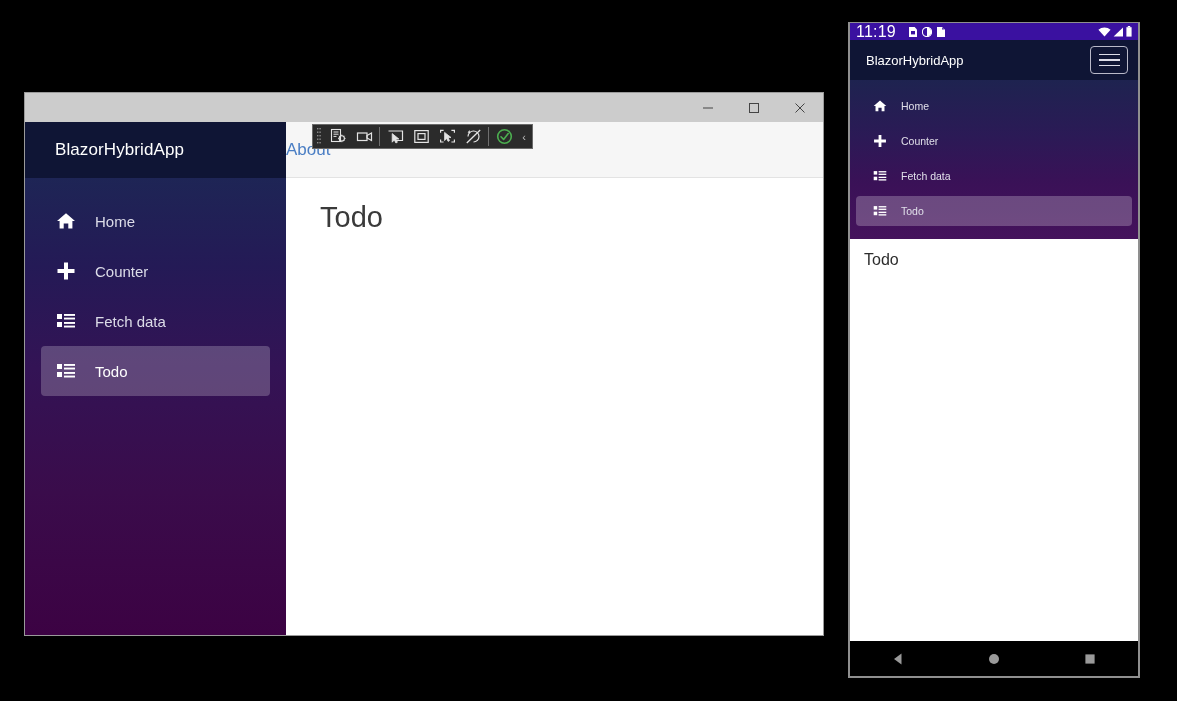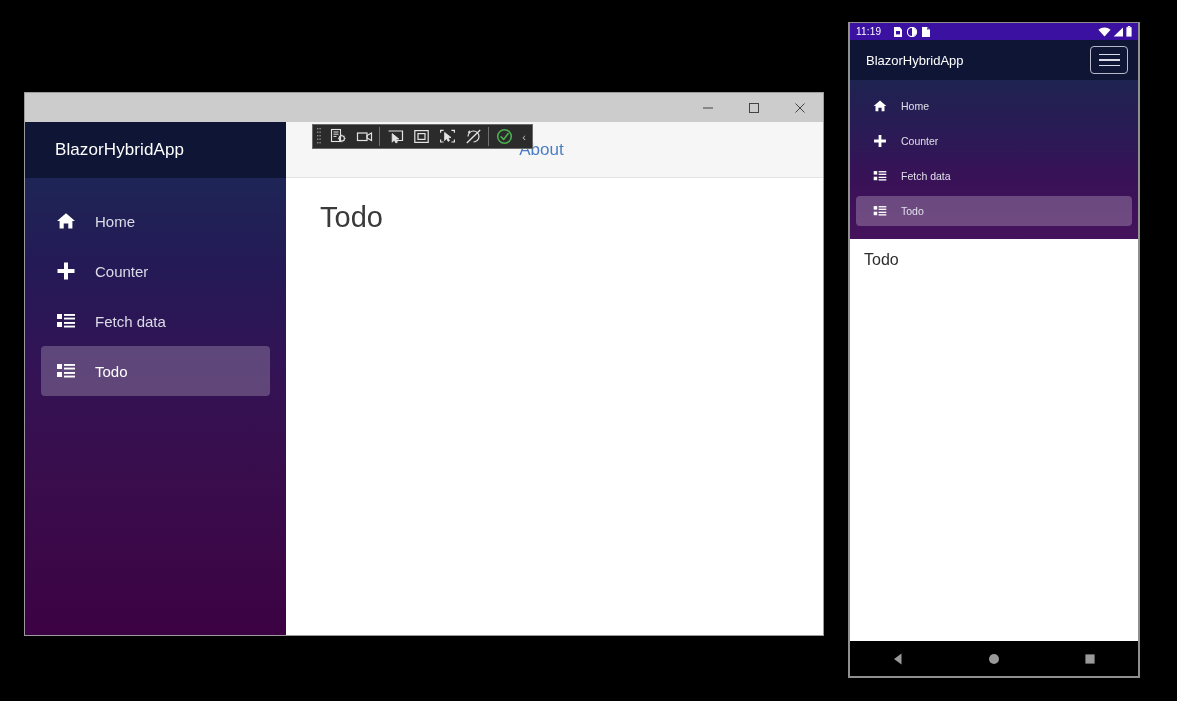--- a/index.html
+++ b/index.html
@@ -129,21 +129,21 @@
     position: relative;
     background: #ffffff;
     overflow: hidden;
   }
   .content-topbar {
     height: 56px;
     background: #f6f6f6;
     border-bottom: 1px solid #e3e3e3;
     display: flex;
     align-items: center;
-    justify-content: center;
+    justify-content: flex-start;
     padding-right: 26px;
     box-sizing: border-box;
   }
   .about-link {
     color: #4a7ec4;
     font-size: 17px;
     text-decoration: none;
   }
   .content-body {
     padding: 22px 34px;
@@ -266,21 +266,21 @@
     height: 17px;
     flex: 0 0 17px;
     background: #3a11a0;
     display: flex;
     align-items: center;
     padding: 0 6px;
     box-sizing: border-box;
     color: #ffffff;
   }
   .emu-clock {
-    font-size: 10px;
+    font-size: 16px;
     margin-right: 13px;
     letter-spacing: 0.2px;
   }
   .status-icons-left {
     display: flex;
     align-items: center;
     gap: 5px;
   }
   .status-icons-right {
     margin-left: auto;

